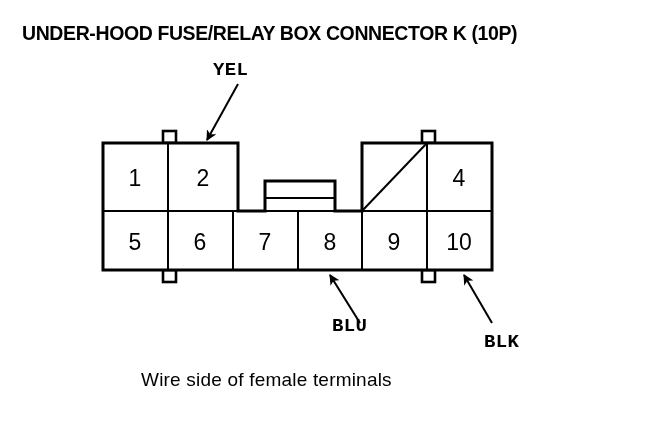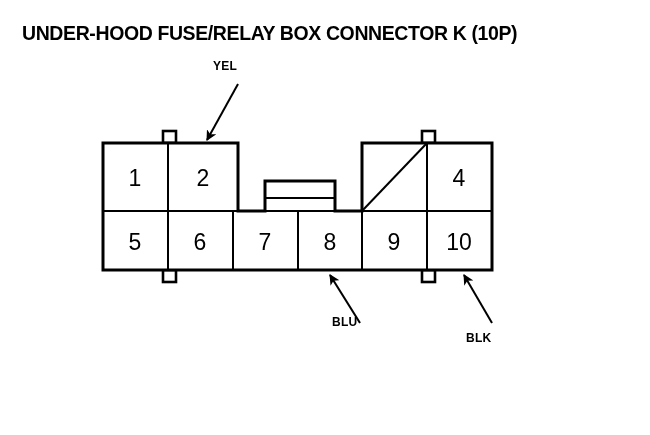--- a/index.html
+++ b/index.html
@@ -27,28 +27,29 @@
     transform-origin: left top;
     white-space: nowrap;
   }
   #connector-svg {
     position: absolute;
     left: 0;
     top: 0;
   }
   .wire-label {
     position: absolute;
-    font-size: 12px;
+    font-size: 19px;
     font-weight: bold;
     letter-spacing: 0.3px;
     white-space: nowrap;
+    font-family: Liberation Mono, monospace;
   }
   #wire-label-yel { left: 213px; top: 59px; }
   #wire-label-blu { left: 332px; top: 315px; }
-  #wire-label-blk { left: 466px; top: 331px; }
+  #wire-label-blk { left: 484px; top: 331px; }
   #caption {
     position: absolute;
     left: 141px;
     top: 369px;
     font-size: 19px;
     font-weight: normal;
     letter-spacing: 0.2px;
     white-space: nowrap;
   }
   .cell-number {
@@ -113,14 +114,15 @@
 
     <line x1="492" y1="323" x2="464" y2="275" stroke="#000000" stroke-width="2" marker-end="url(#arrowhead)"></line>
   </svg>
 
   <div class="wire-label" id="wire-label-yel">YEL</div>
 
   <div class="wire-label" id="wire-label-blu">BLU</div>
 
   <div class="wire-label" id="wire-label-blk">BLK</div>
 
+  <div id="caption">Wire side of female terminals</div>
 
 </div>
 
 </body></html>

